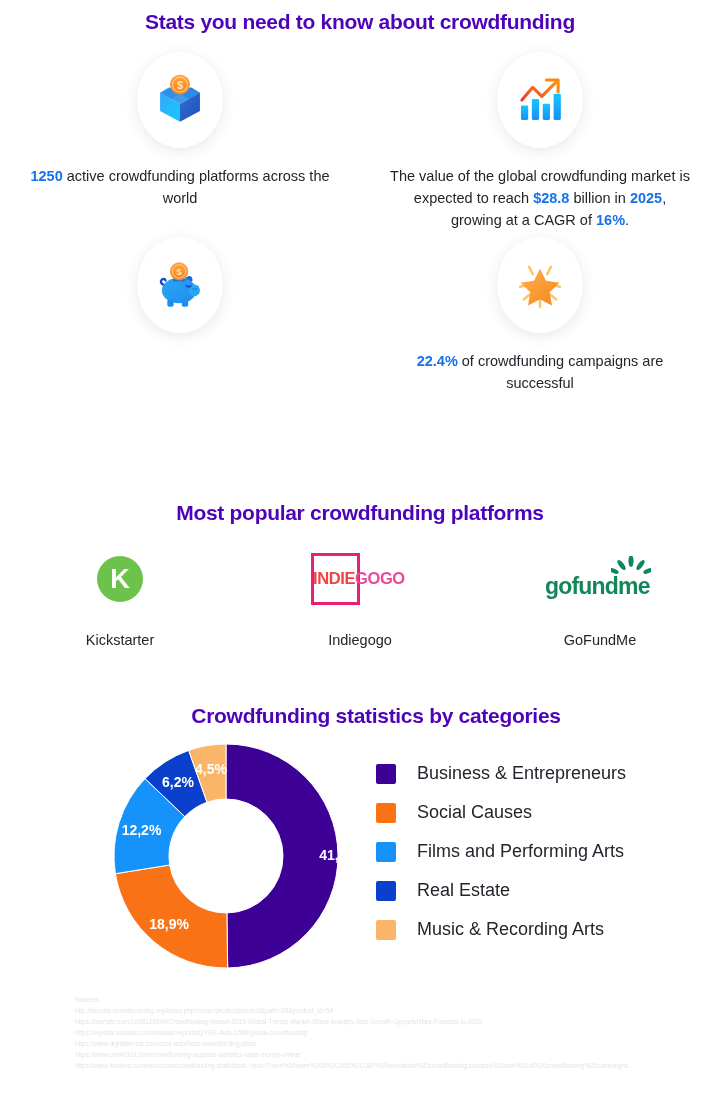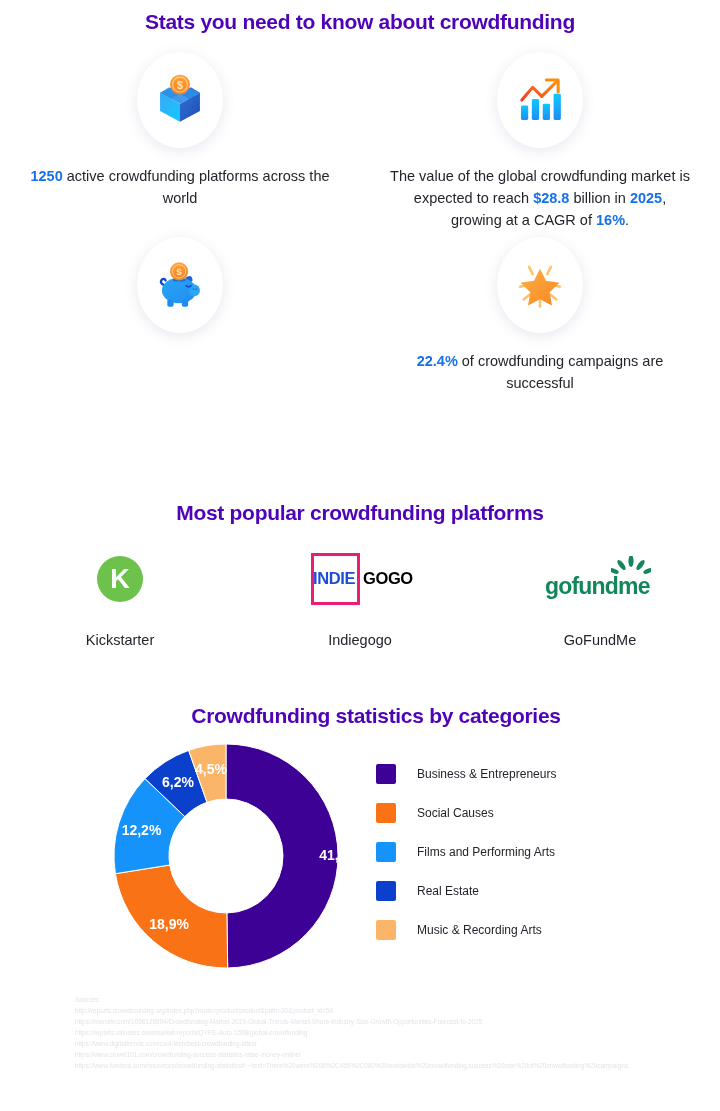--- a/index.html
+++ b/index.html
@@ -112,22 +112,22 @@
     background: transparent;
   }
   .ig-text {
     position: absolute; left: 4px; top: 16px;
     font-weight: bold;
     font-size: 16.5px;
     letter-spacing: -0.4px;
     font-family: "Liberation Sans", sans-serif;
     white-space: nowrap;
   }
-  .ig-text .dark { color: #1d4ed8; }
-  .ig-text .light { color: #000000; margin-left: 8px; }
+  .ig-text .dark { color: #ef4444; }
+  .ig-text .light { color: #ec4899; }
 
   
   .gfm-wrap { position: relative; width: 110px; height: 46px; }
   .gfm-text {
     position: absolute; left: 0; bottom: 2px;
     font-size: 23px; font-weight: bold; color: #11875a;
     letter-spacing: -0.8px;
     font-family: "Liberation Sans", sans-serif;
   }
   .gfm-rays { position: absolute; right: 4px; top: 0; }
@@ -160,21 +160,21 @@
     align-items: center;
     height: 39px;
   }
   .legend-swatch {
     width: 20px; height: 20px;
     border-radius: 2px;
     flex: none;
   }
   .legend-label {
     margin-left: 21px;
-    font-size: 12px;
+    font-size: 18px;
     color: #22252b;
     font-family: "Liberation Sans", sans-serif;
   }
 
   
   .sources {
     position: absolute;
     left: 75px;
     top: 994px;
     width: 600px;

